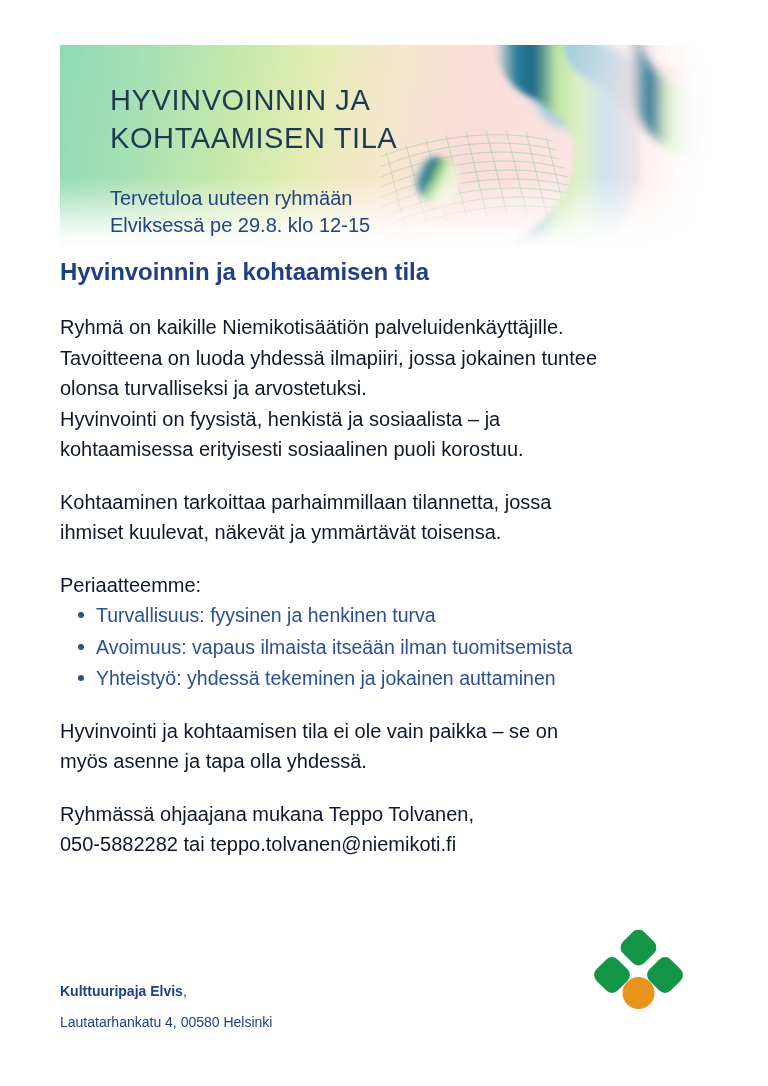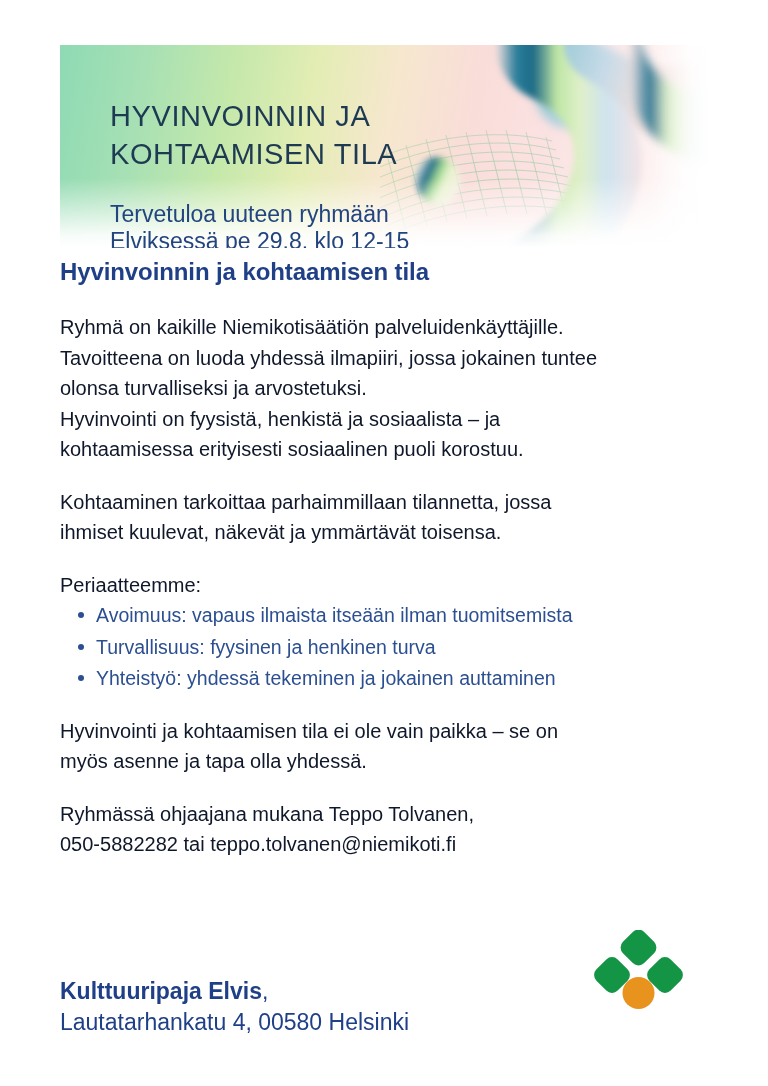--- a/index.html
+++ b/index.html
@@ -63,35 +63,34 @@
     width: 330px;
     height: 203px;
     pointer-events: none;
   }
 
   .banner-text {
     position: absolute;
     left: 50px;
     top: 36px;
     z-index: 5;
-    margin-top: 16px;
   }
   .banner-title {
     font-family: "Liberation Sans Narrow", "Liberation Sans", sans-serif;
     font-size: 29px;
     line-height: 38px;
     font-weight: 400;
     letter-spacing: 0.6px;
     color: #1d3a52;
     white-space: pre-line;
     margin: 0;
   }
   .banner-sub {
     margin-top: 28px;
-    font-size: 23px;
+    font-size: 20px;
     line-height: 27px;
     font-weight: 400;
     color: #22447f;
     white-space: pre-line;
   }
 
   
   .content {
     position: absolute;
     left: 60px;
@@ -139,21 +138,21 @@
     background: #2b4f91;
   }
 
   .footer-block {
     position: absolute;
     left: 60px;
     top: 976px;
     width: 470px;
   }
   .footer-line {
-    font-size: 23px;
+    font-size: 14px;
     line-height: 30.5px;
     color: #1f3f87;
   }
   .footer-venue { font-weight: 700; }
   .footer-venue-comma { font-weight: 400; }
 
   
   .logo {
     position: absolute;
     left: 563px;
@@ -287,25 +286,25 @@
 kohtaamisessa erityisesti sosiaalinen puoli korostuu.</p>
 
     <p class="para">Kohtaaminen tarkoittaa parhaimmillaan tilannetta, jossa
 ihmiset kuulevat, näkevät ja ymmärtävät toisensa.</p>
 
     <p class="para no-gap">Periaatteemme:</p>
 
     <ul class="bullet-list">
       <li>
         <span class="bullet-dot"></span>
-        <span>Avoimuus: vapaus ilmaista itseään ilman tuomitsemista</span>
+        <span>Turvallisuus: fyysinen ja henkinen turva</span>
       </li>
       <li>
         <span class="bullet-dot"></span>
-        <span>Turvallisuus: fyysinen ja henkinen turva</span>
+        <span>Avoimuus: vapaus ilmaista itseään ilman tuomitsemista</span>
       </li>
       <li>
         <span class="bullet-dot"></span>
         <span>Yhteistyö: yhdessä tekeminen ja jokainen auttaminen</span>
       </li>
     </ul>
 
     <p class="para">Hyvinvointi ja kohtaamisen tila ei ole vain paikka – se on
 myös asenne ja tapa olla yhdessä.</p>
 

